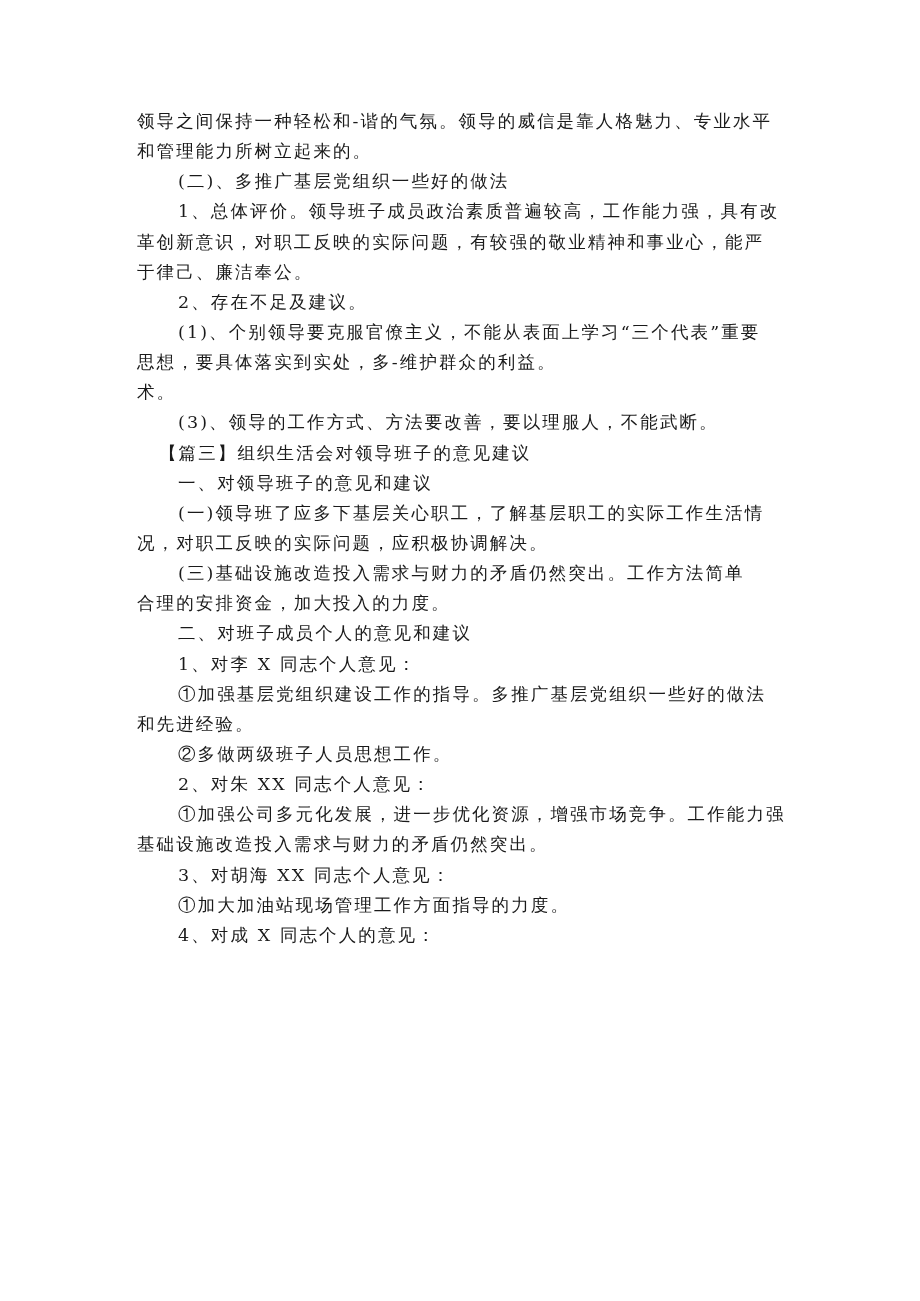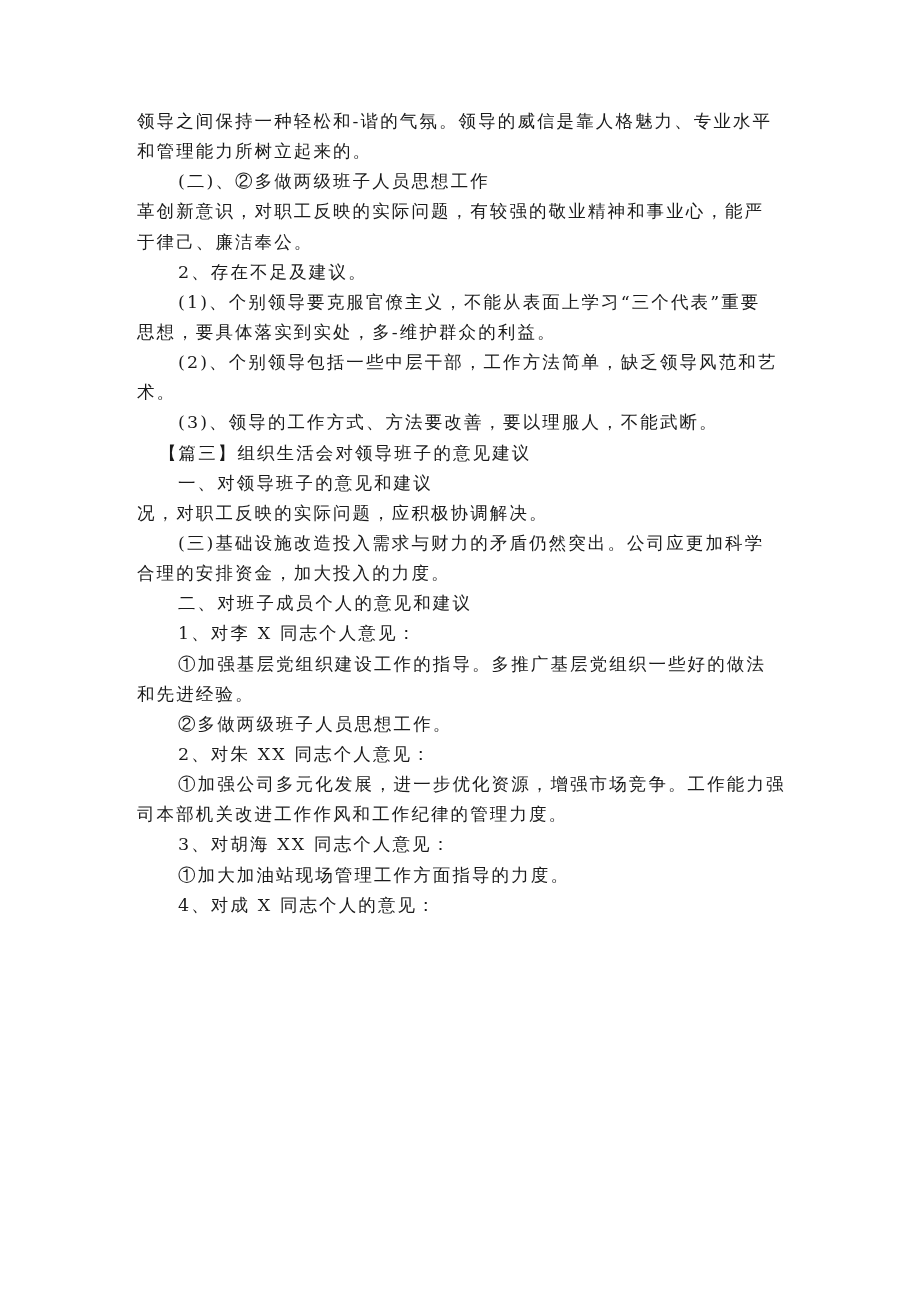--- a/index.html
+++ b/index.html
@@ -17,39 +17,40 @@
   .indent { padding-left: 41px; }
   .indent-h { padding-left: 22px; }
 </style>
 </head>
 <body>
 
 <div class="page">
   <div class="content">
     <div class="line">领导之间保持一种轻松和-谐的气氛。领导的威信是靠人格魅力、专业水平</div>
     <div class="line">和管理能力所树立起来的。</div>
-    <div class="line indent">(二)、②多做两级班子人员思想工作</div>
+    <div class="line indent">(二)、多推广基层党组织一些好的做法</div>
+    <div class="line indent">1、总体评价。领导班子成员政治素质普遍较高，工作能力强，具有改</div>
     <div class="line">革创新意识，对职工反映的实际问题，有较强的敬业精神和事业心，能严</div>
     <div class="line">于律己、廉洁奉公。</div>
     <div class="line indent">2、存在不足及建议。</div>
     <div class="line indent">(1)、个别领导要克服官僚主义，不能从表面上学习“三个代表”重要</div>
     <div class="line">思想，要具体落实到实处，多-维护群众的利益。</div>
-    <div class="line indent">(2)、个别领导包括一些中层干部，工作方法简单，缺乏领导风范和艺</div>
     <div class="line">术。</div>
     <div class="line indent">(3)、领导的工作方式、方法要改善，要以理服人，不能武断。</div>
     <div class="line indent-h">【篇三】组织生活会对领导班子的意见建议</div>
     <div class="line indent">一、对领导班子的意见和建议</div>
+    <div class="line indent">(一)领导班了应多下基层关心职工，了解基层职工的实际工作生活情</div>
     <div class="line">况，对职工反映的实际问题，应积极协调解决。</div>
-    <div class="line indent">(三)基础设施改造投入需求与财力的矛盾仍然突出。公司应更加科学</div>
+    <div class="line indent">(三)基础设施改造投入需求与财力的矛盾仍然突出。工作方法简单</div>
     <div class="line">合理的安排资金，加大投入的力度。</div>
     <div class="line indent">二、对班子成员个人的意见和建议</div>
     <div class="line indent">1、对李 X 同志个人意见：</div>
     <div class="line indent">①加强基层党组织建设工作的指导。多推广基层党组织一些好的做法</div>
     <div class="line">和先进经验。</div>
     <div class="line indent">②多做两级班子人员思想工作。</div>
     <div class="line indent">2、对朱 XX 同志个人意见：</div>
     <div class="line indent">①加强公司多元化发展，进一步优化资源，增强市场竞争。工作能力强</div>
-    <div class="line">司本部机关改进工作作风和工作纪律的管理力度。</div>
+    <div class="line">基础设施改造投入需求与财力的矛盾仍然突出。</div>
     <div class="line indent">3、对胡海 XX 同志个人意见：</div>
     <div class="line indent">①加大加油站现场管理工作方面指导的力度。</div>
     <div class="line indent">4、对成 X 同志个人的意见：</div>
   </div>
 </div>
 
 </body></html>

